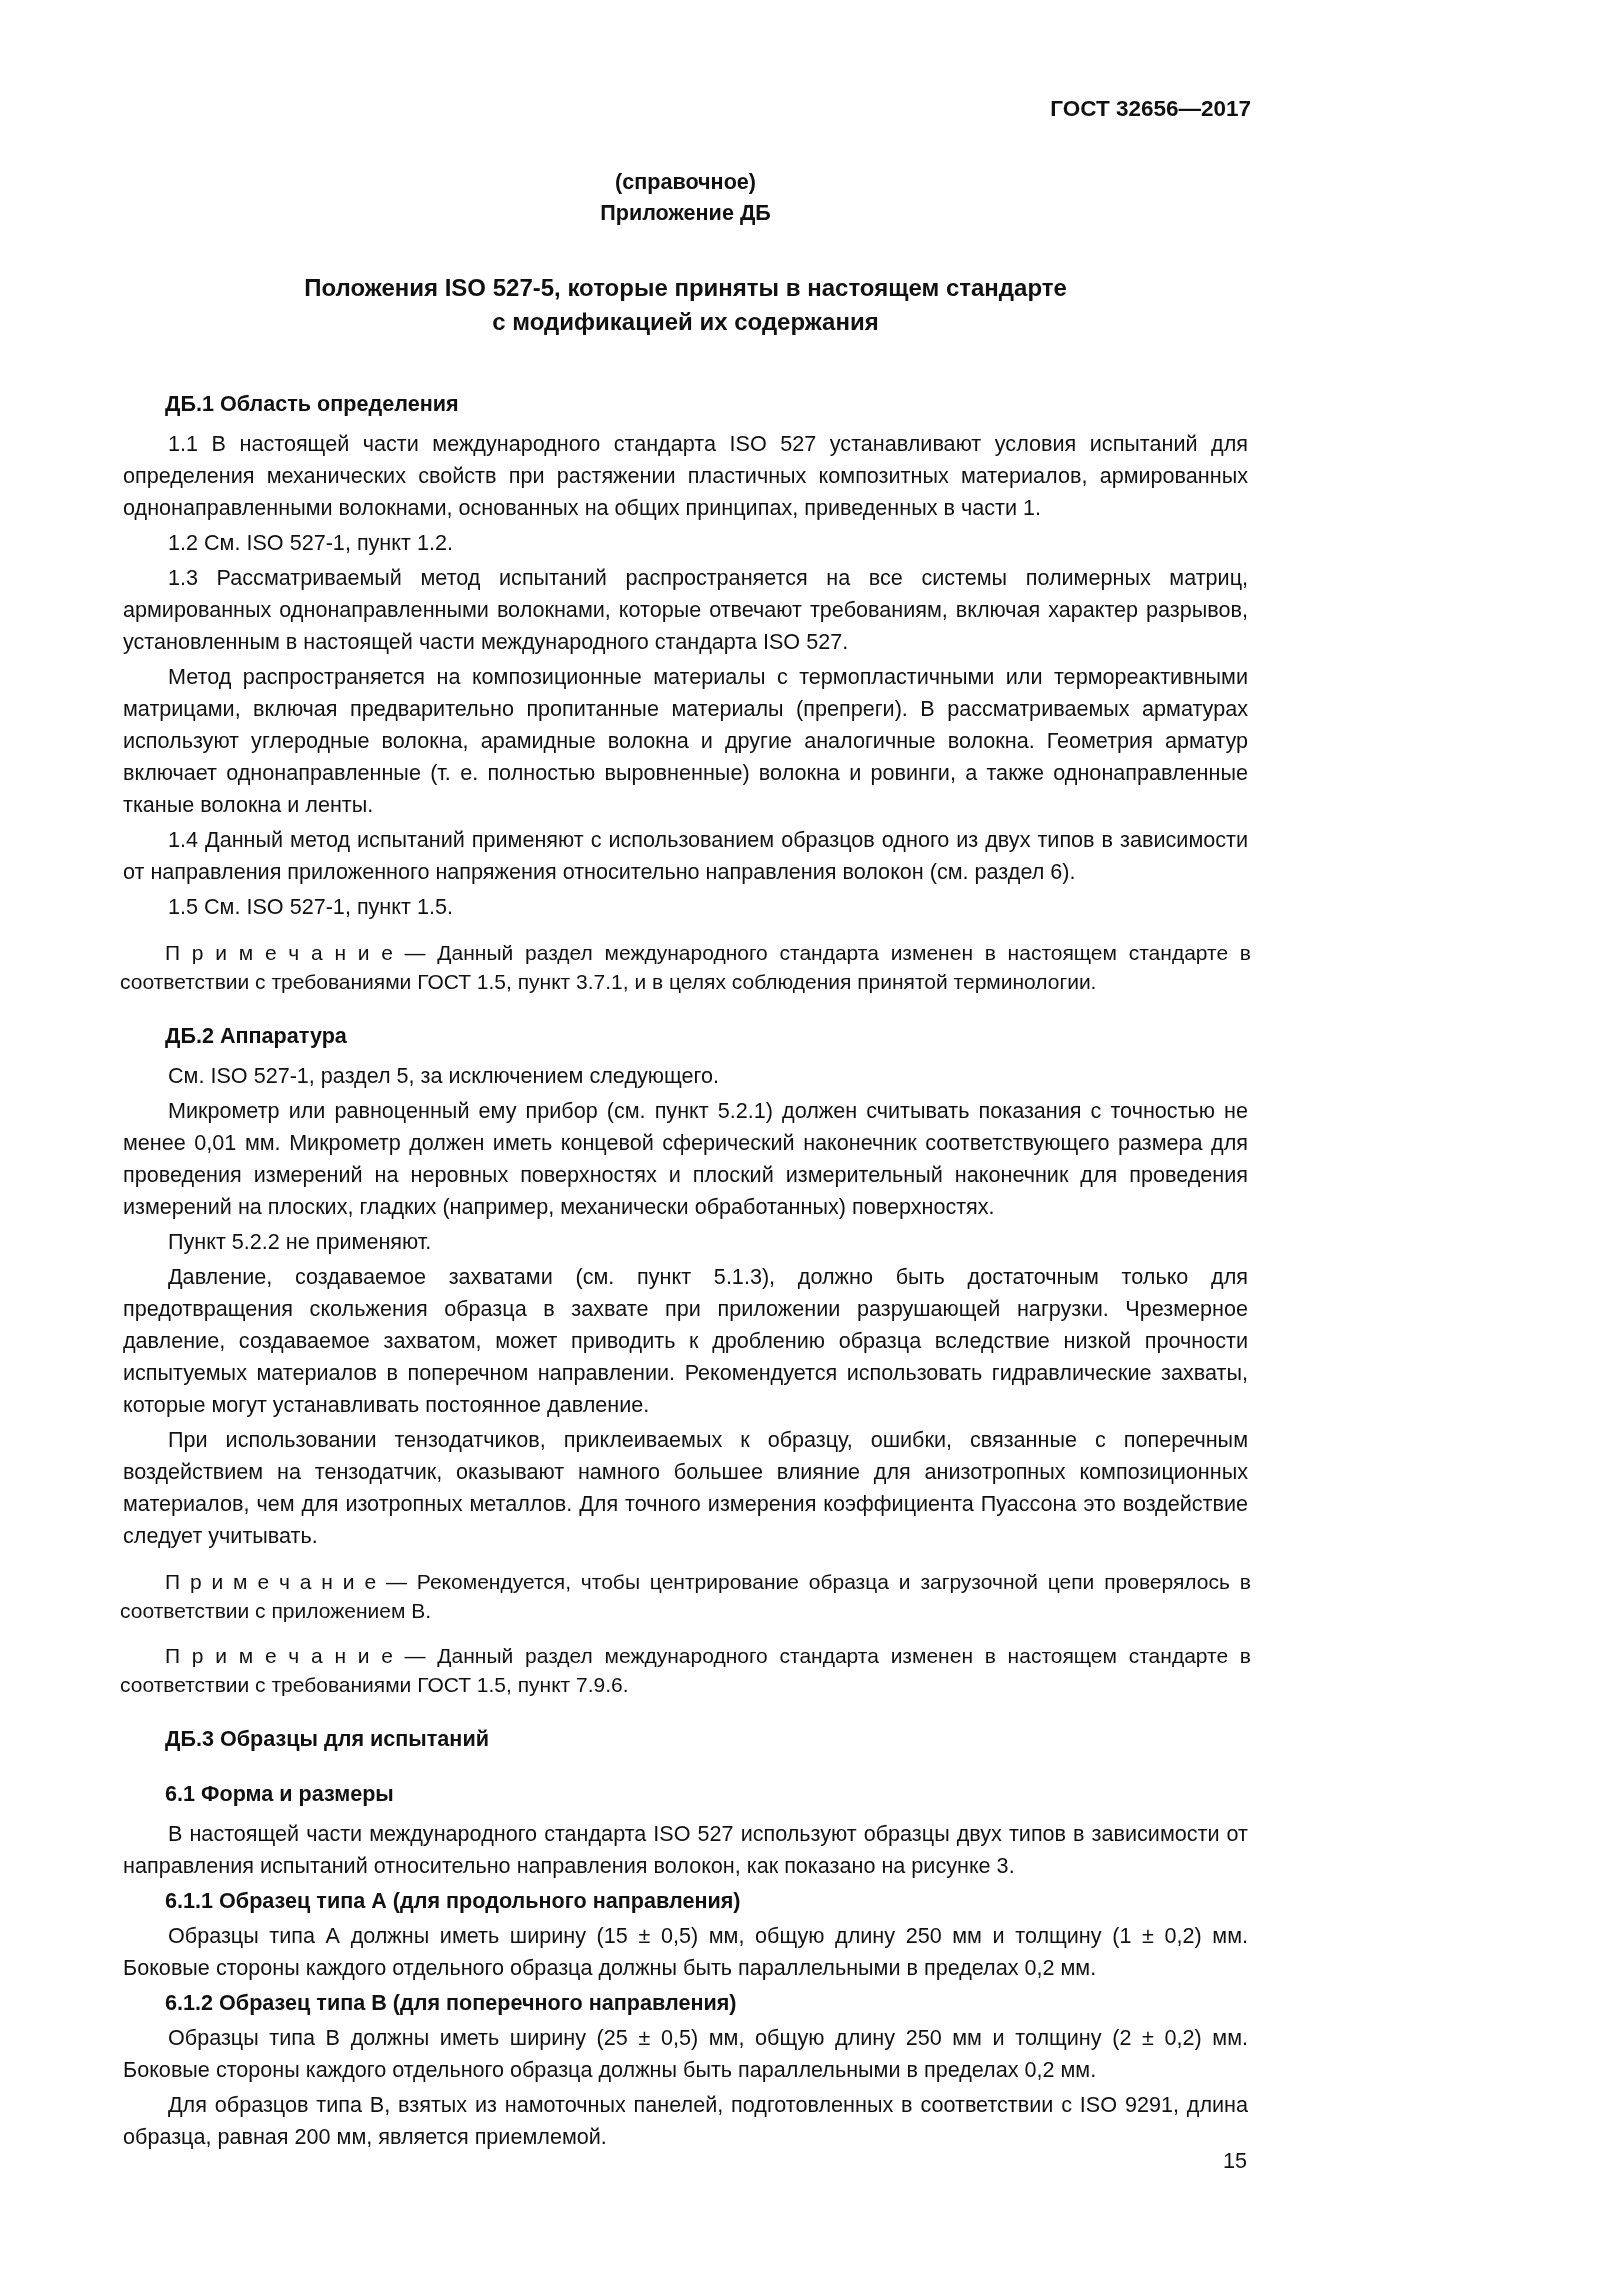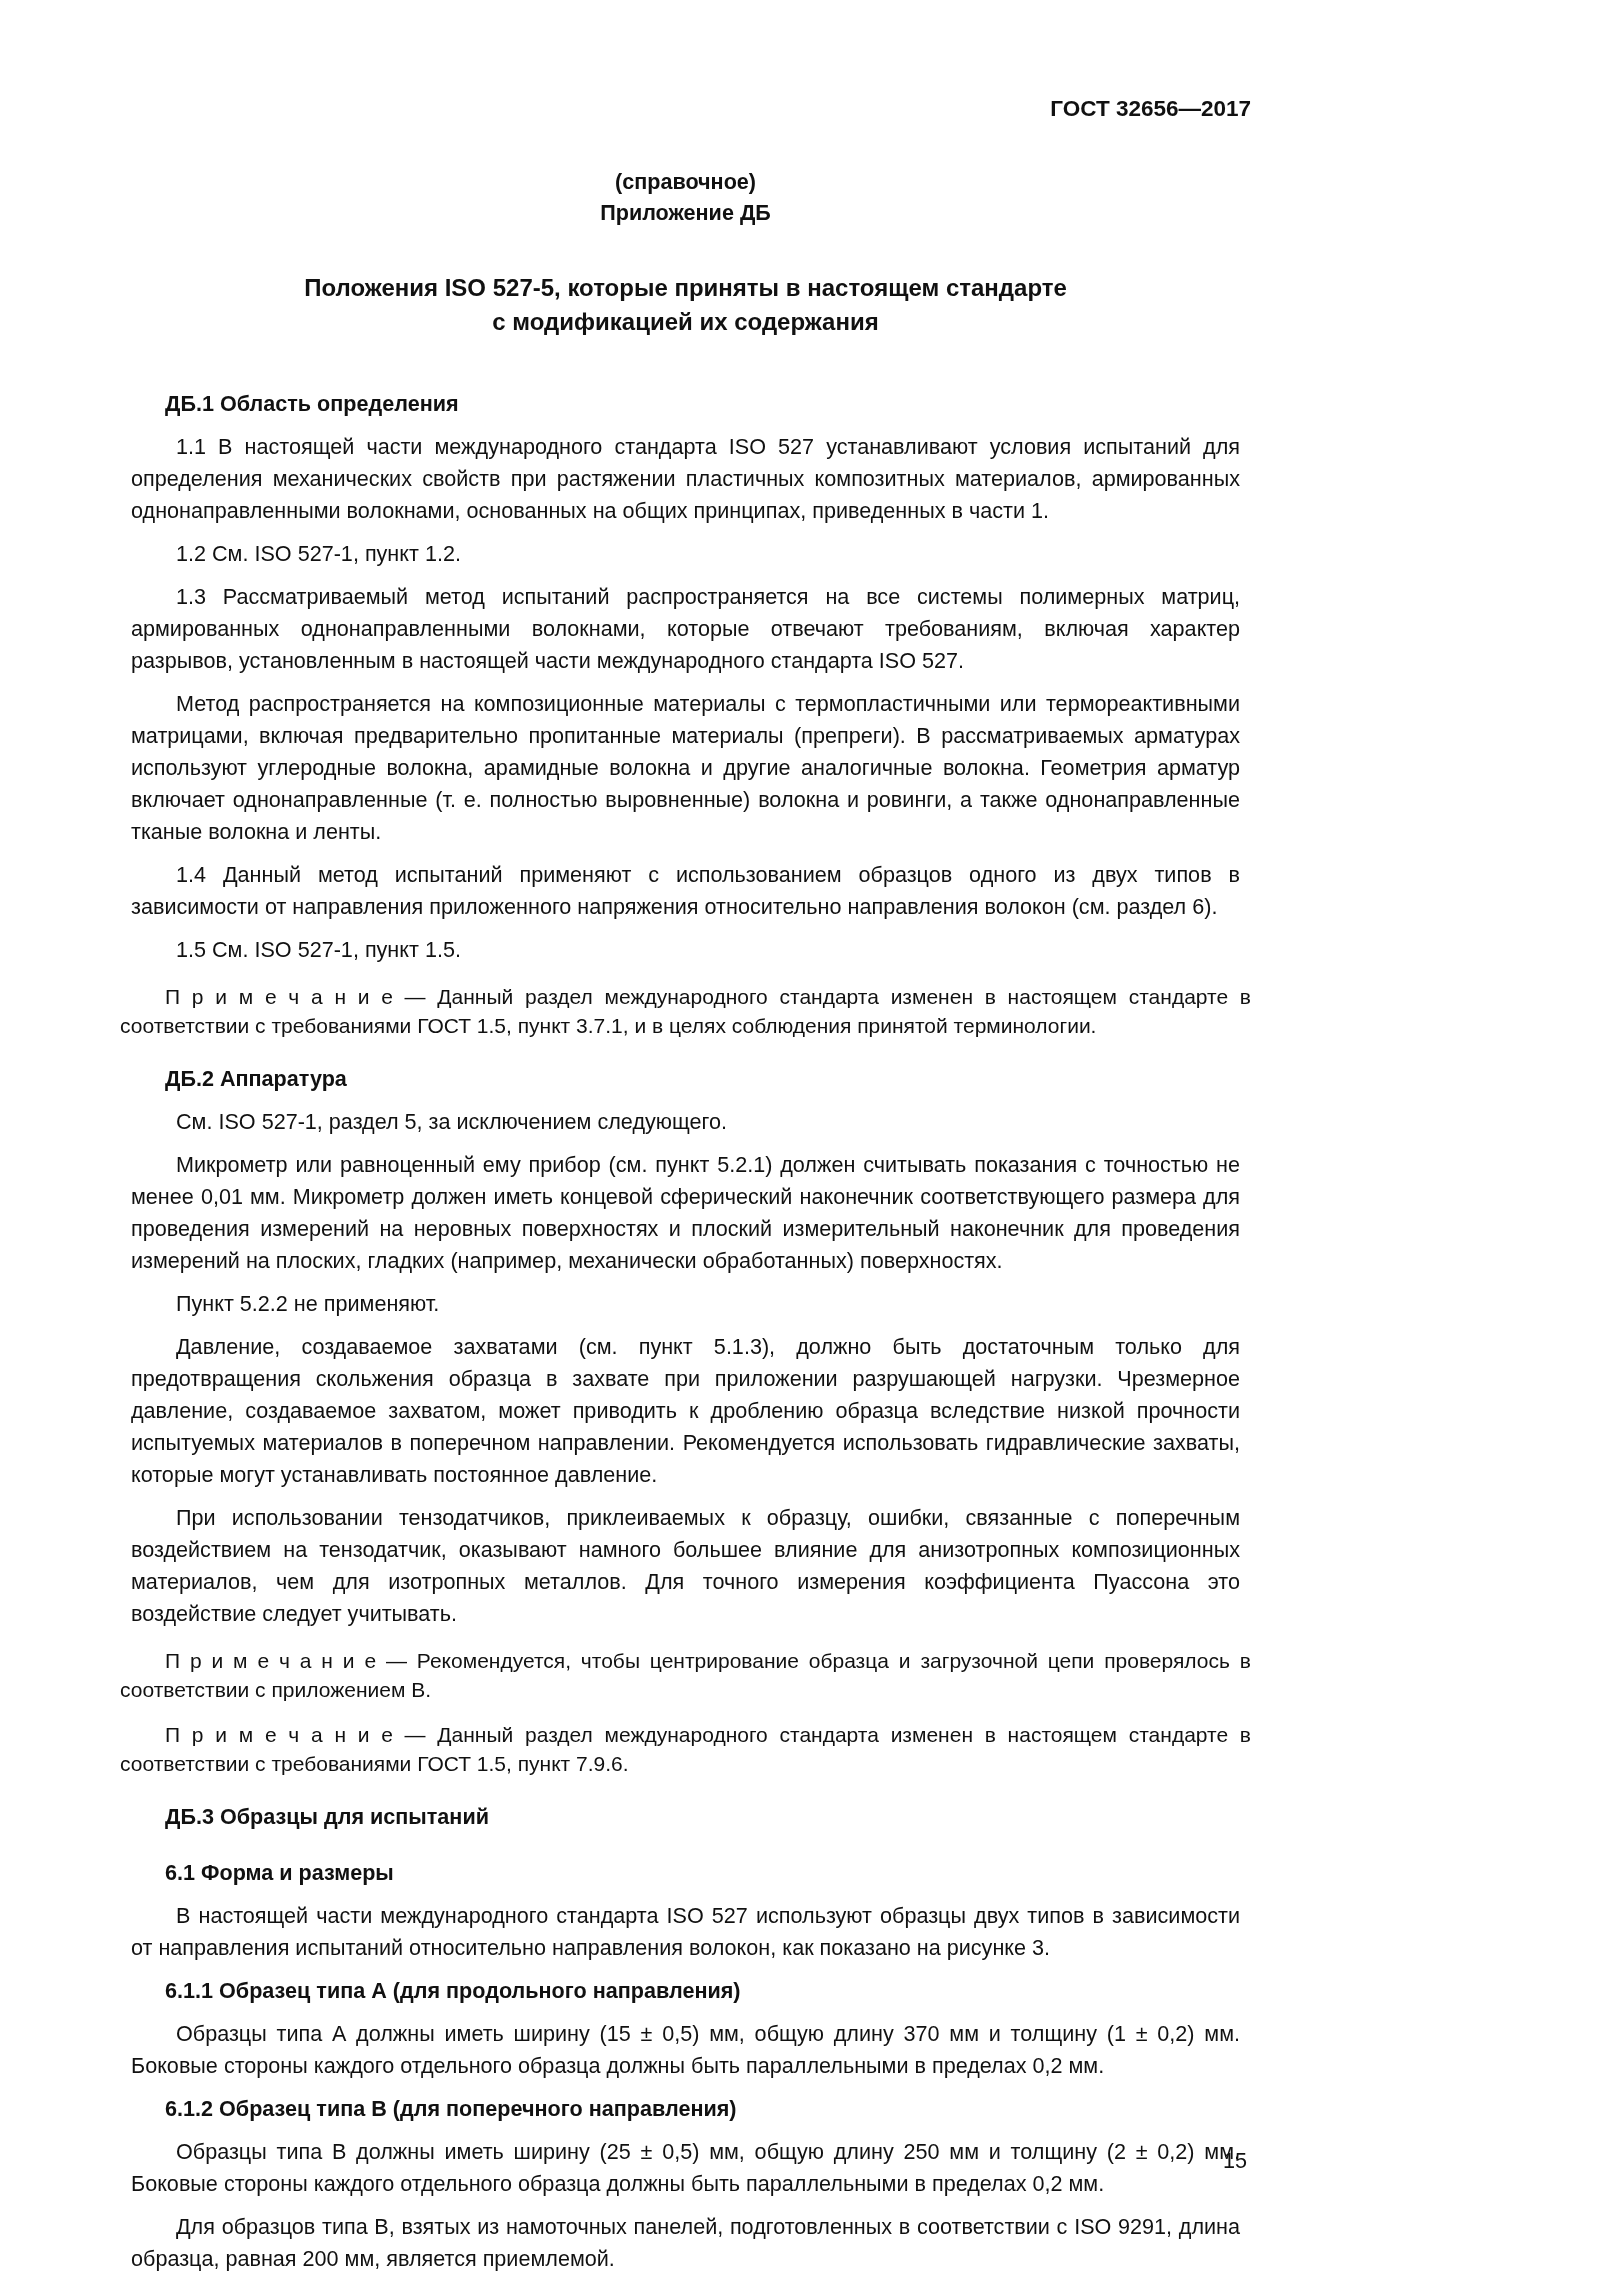--- a/index.html
+++ b/index.html
@@ -51,21 +51,21 @@
     margin: 23.5px 0 7.8px 0;
   }
   .block-subsection-heading {
     font-weight: bold;
     text-align: left;
     text-indent: 45px;
     margin: 0;
   }
   .block-paragraph {
     text-indent: 45px;
-    margin: 11px;
+    margin: 3px;
   }
   .block-note {
     font-size: 21px;
     line-height: 29px;
     text-indent: 45px;
     margin: 15.7px 0;
   }
   .page-footer {
     position: absolute;
     right: 169px;
@@ -104,21 +104,21 @@
       <p class="block-paragraph">Микрометр или равноценный ему прибор (см. пункт 5.2.1) должен считывать показания с точностью не менее 0,01 мм. Микрометр должен иметь концевой сферический наконечник соответствующего размера для проведения измерений на неровных поверхностях и плоский измерительный наконечник для проведения измерений на плоских, гладких (например, механически обработанных) поверхностях.</p>
       <p class="block-paragraph">Пункт 5.2.2 не применяют.</p>
       <p class="block-paragraph">Давление, создаваемое захватами (см. пункт 5.1.3), должно быть достаточным только для предотвращения скольжения образца в захвате при приложении разрушающей нагрузки. Чрезмерное давление, создаваемое захватом, может приводить к дроблению образца вследствие низкой прочности испытуемых материалов в поперечном направлении. Рекомендуется использовать гидравлические захваты, которые могут устанавливать постоянное давление.</p>
       <p class="block-paragraph">При использовании тензодатчиков, приклеиваемых к образцу, ошибки, связанные с поперечным воздействием на тензодатчик, оказывают намного большее влияние для анизотропных композиционных материалов, чем для изотропных металлов. Для точного измерения коэффициента Пуассона это воздействие следует учитывать.</p>
       <p class="block-note">П р и м е ч а н и е — Рекомендуется, чтобы центрирование образца и загрузочной цепи проверялось в соответствии с приложением В.</p>
       <p class="block-note">П р и м е ч а н и е — Данный раздел международного стандарта изменен в настоящем стандарте в соответствии с требованиями ГОСТ 1.5, пункт 7.9.6.</p>
       <p class="block-section-heading">ДБ.3 Образцы для испытаний</p>
       <p class="block-section-heading">6.1 Форма и размеры</p>
       <p class="block-paragraph">В настоящей части международного стандарта ISO 527 используют образцы двух типов в зависимости от направления испытаний относительно направления волокон, как показано на рисунке 3.</p>
       <p class="block-subsection-heading">6.1.1 Образец типа А (для продольного направления)</p>
-      <p class="block-paragraph">Образцы типа А должны иметь ширину (15 ± 0,5) мм, общую длину 370 мм и толщину (1 ± 0,2) мм. Боковые стороны каждого отдельного образца должны быть параллельными в пределах 0,2 мм.</p>
+      <p class="block-paragraph">Образцы типа А должны иметь ширину (15 ± 0,5) мм, общую длину 250 мм и толщину (1 ± 0,2) мм. Боковые стороны каждого отдельного образца должны быть параллельными в пределах 0,2 мм.</p>
       <p class="block-subsection-heading">6.1.2 Образец типа В (для поперечного направления)</p>
       <p class="block-paragraph">Образцы типа В должны иметь ширину (25 ± 0,5) мм, общую длину 250 мм и толщину (2 ± 0,2) мм. Боковые стороны каждого отдельного образца должны быть параллельными в пределах 0,2 мм.</p>
       <p class="block-paragraph">Для образцов типа В, взятых из намоточных панелей, подготовленных в соответствии с ISO 9291, длина образца, равная 200 мм, является приемлемой.</p>
     </main>
 
   <footer class="page-footer">
     <span>15</span>
   </footer>
 
 </div>

